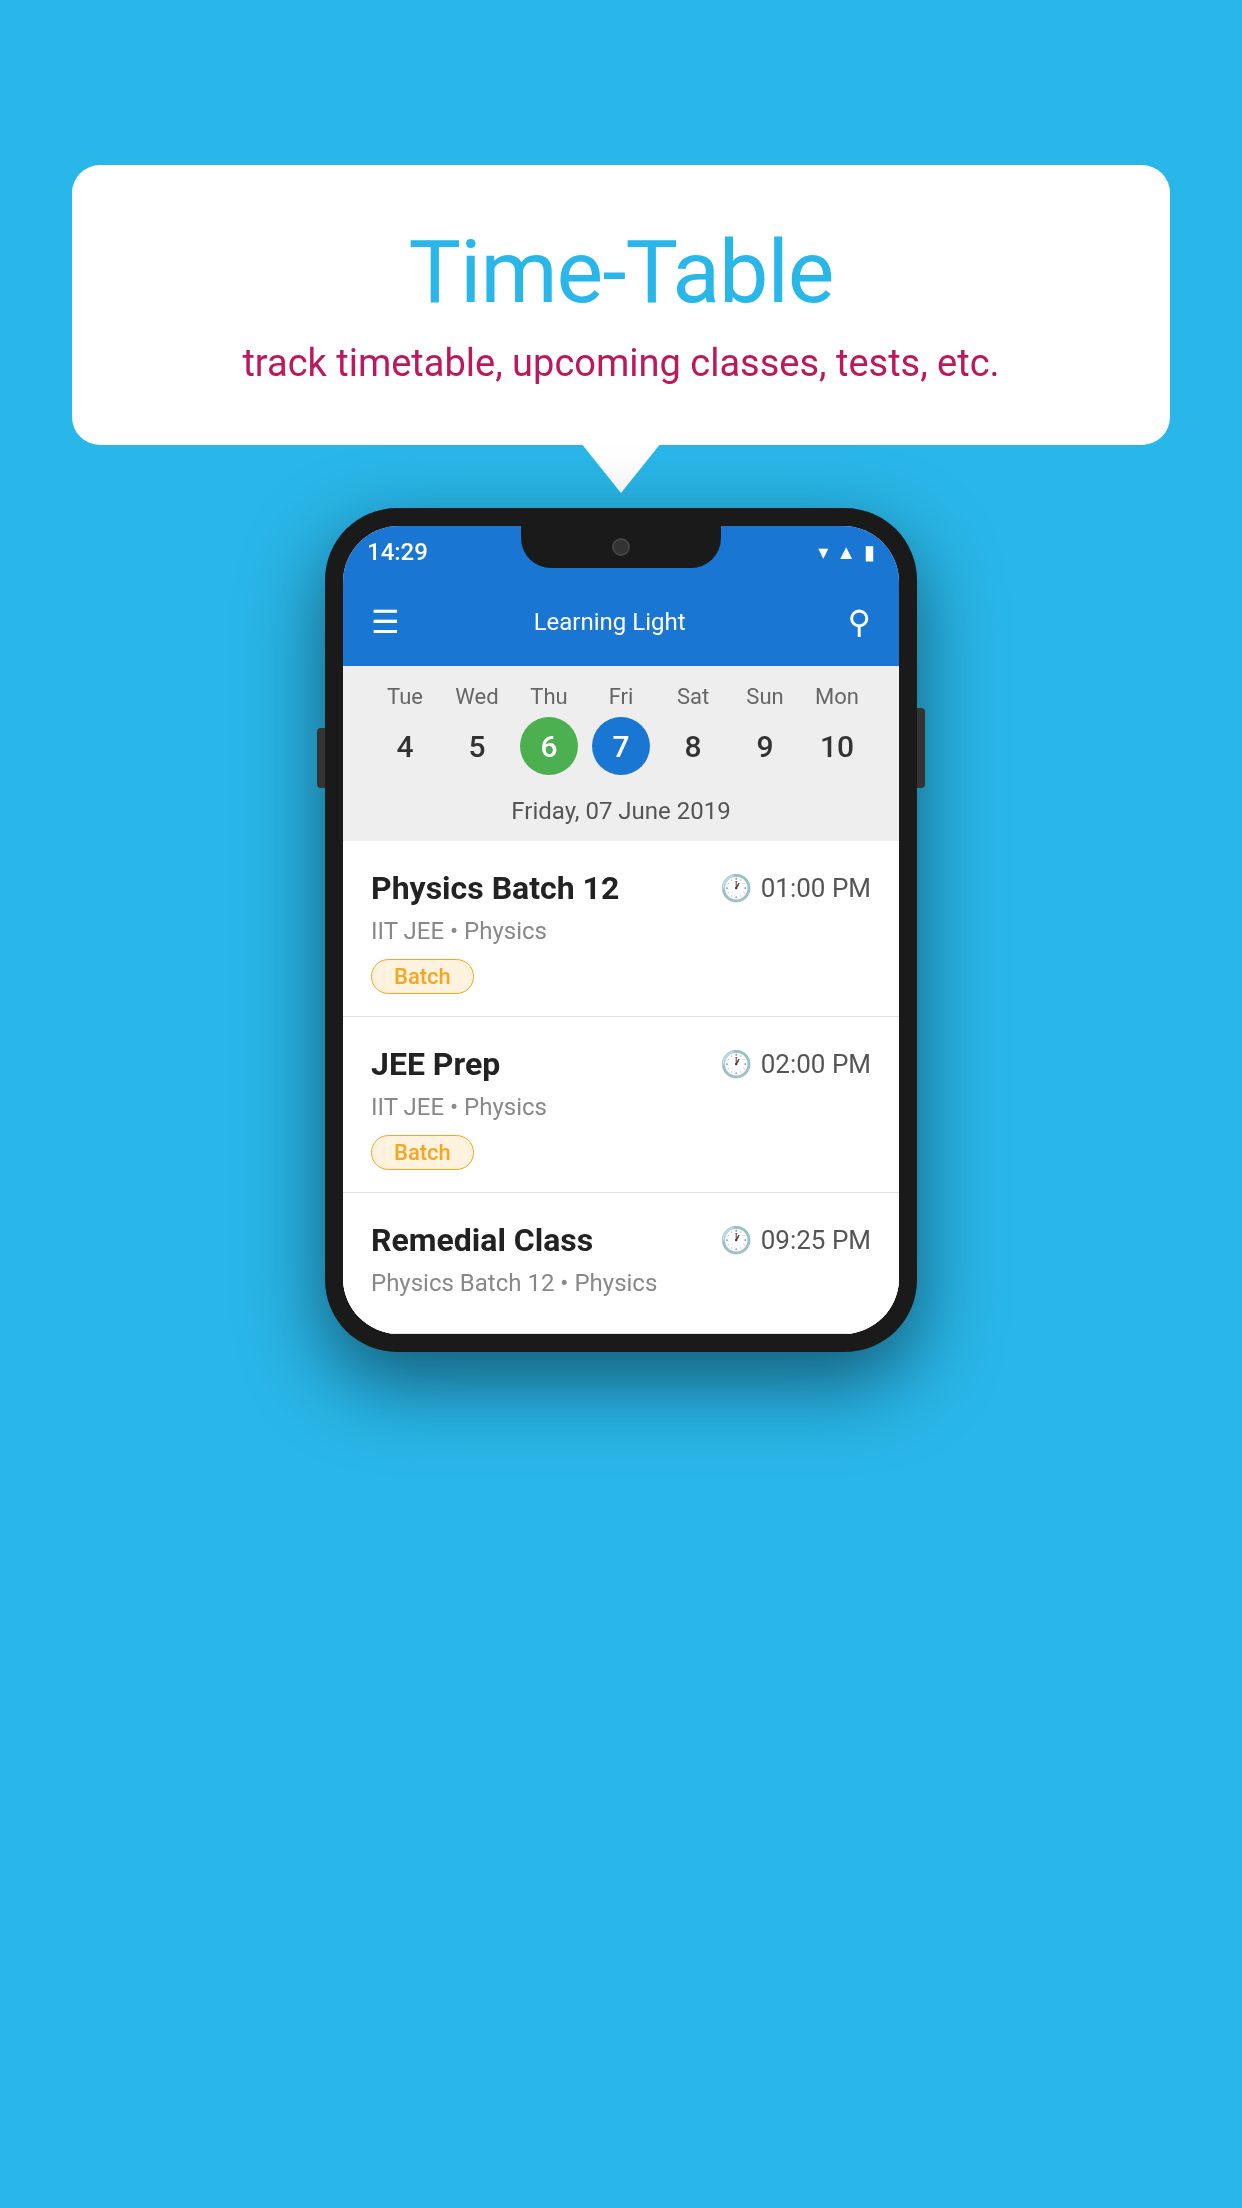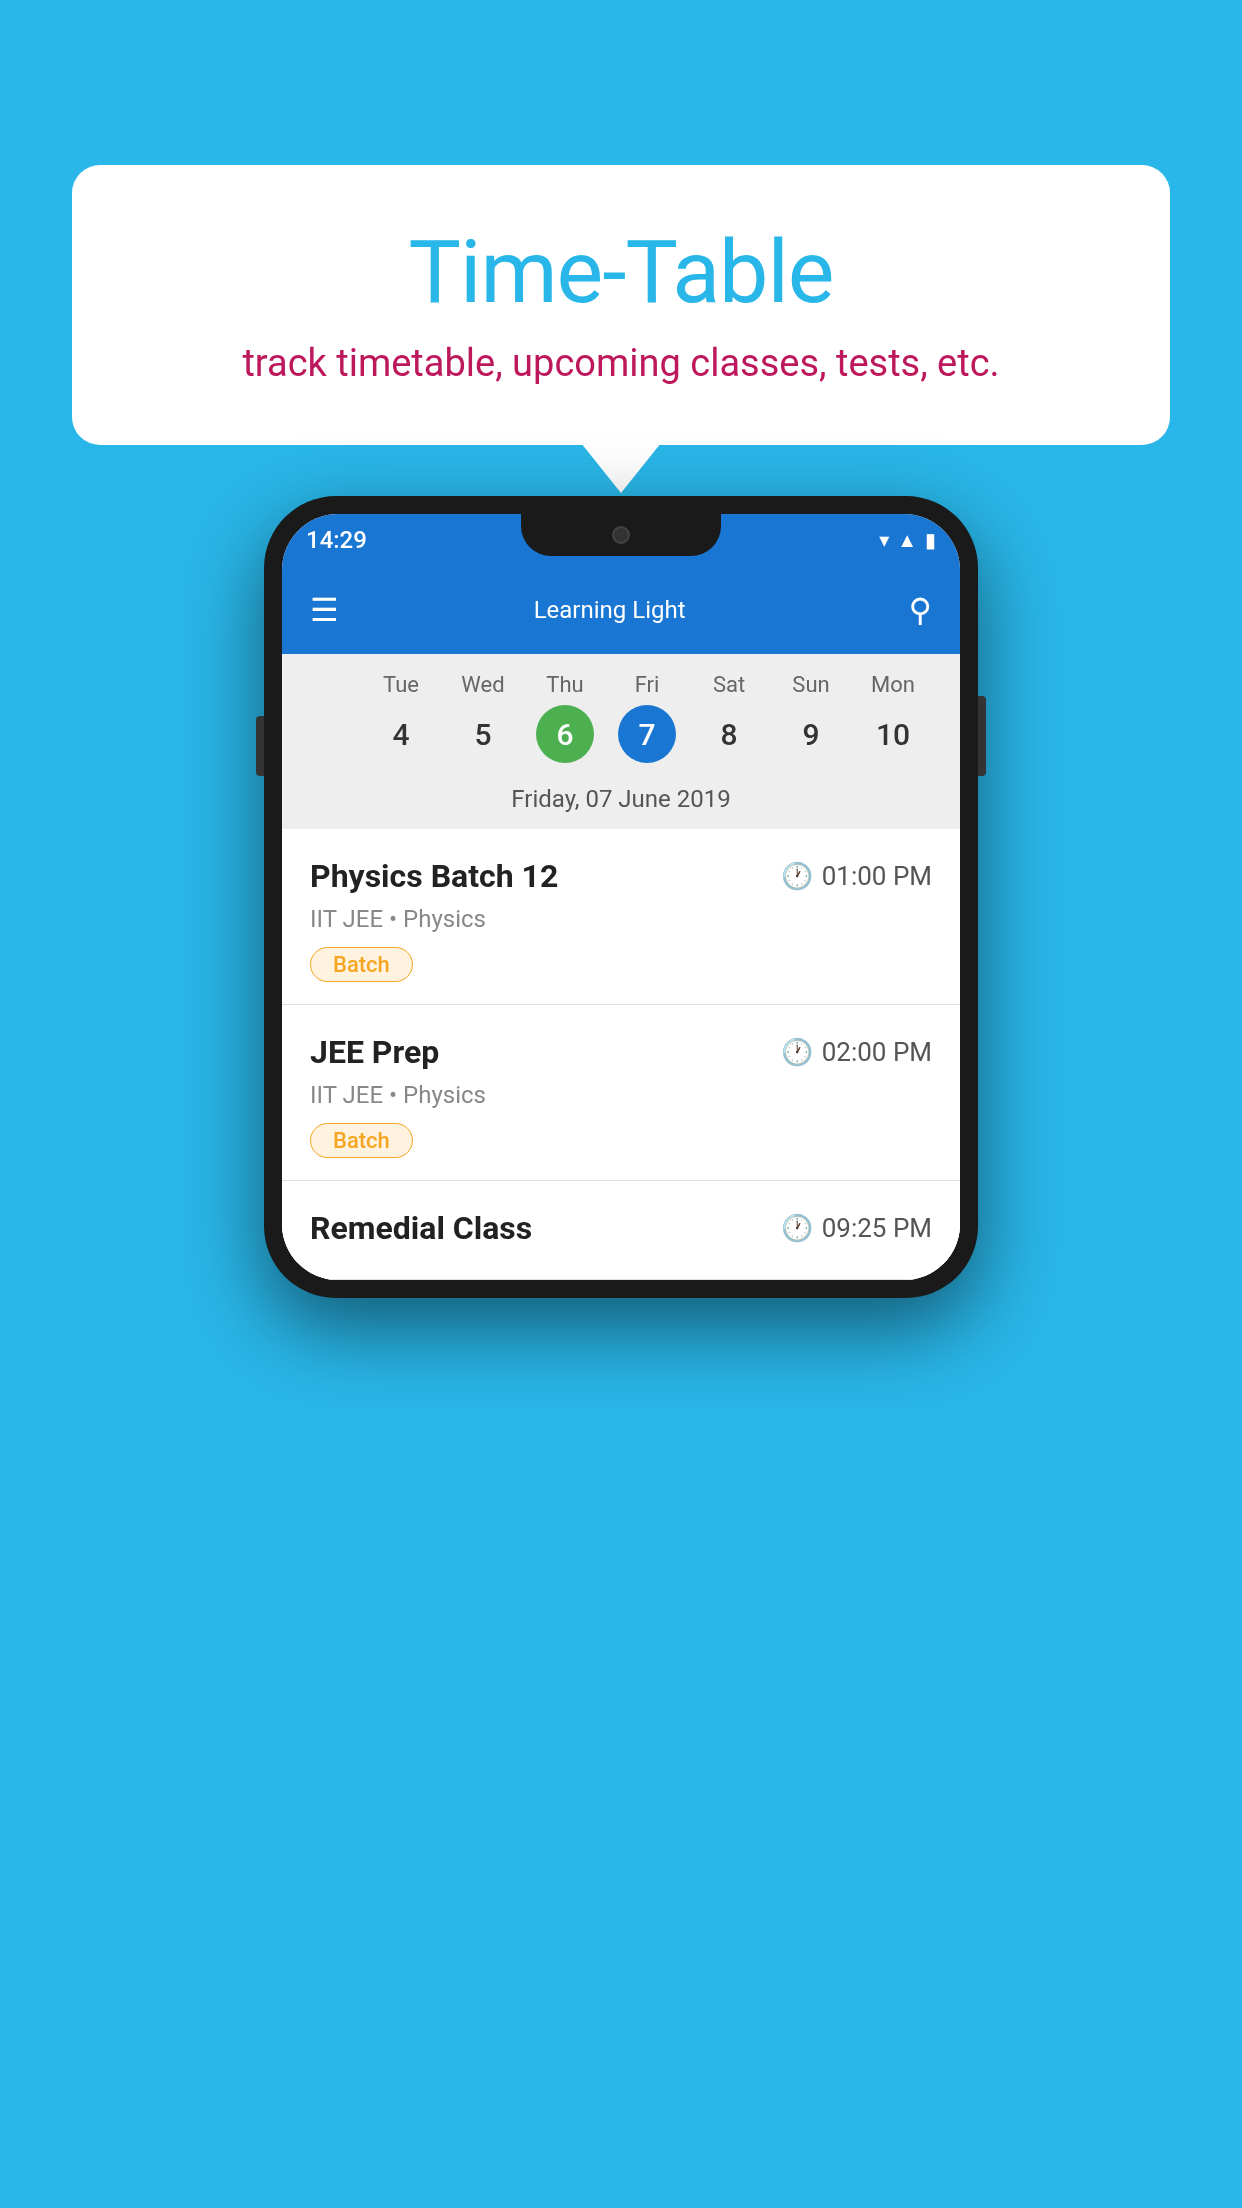--- a/index.html
+++ b/index.html
@@ -46,24 +46,24 @@
     }
     .speech-bubble-subtitle {
       font-size: 38px;
       color: #be185d;
       font-weight: 400;
     }
 
     
     .phone-wrapper {
       position: absolute;
-      top: 496px;
+      top: 508px;
       left: 50%;
       transform: translateX(-50%);
-      width: 714px;
+      width: 592px;
     }
 
     .phone-frame {
       background: #1a1a1a;
       border-radius: 72px;
       padding: 18px;
       box-shadow: 0 30px 80px rgba(0,0,0,0.5);
       position: relative;
     }
 
@@ -349,18 +349,19 @@
               </div>
             </div><div class="event-meta">IIT JEE • Physics</div><span class="batch-badge">Batch</span></div>
           <div class="event-item">
             <div class="event-header">
               <div class="event-title">Remedial Class</div>
               <div class="event-time">
                 <span class="clock-icon">🕐</span>
                 <span>09:25 PM</span>
               </div>
             </div>
+            <div class="event-meta">Physics Batch 12 • Physics</div>
           </div>
         </div>
 
     </div>
   </div>
 </div>
 
 </body></html>

